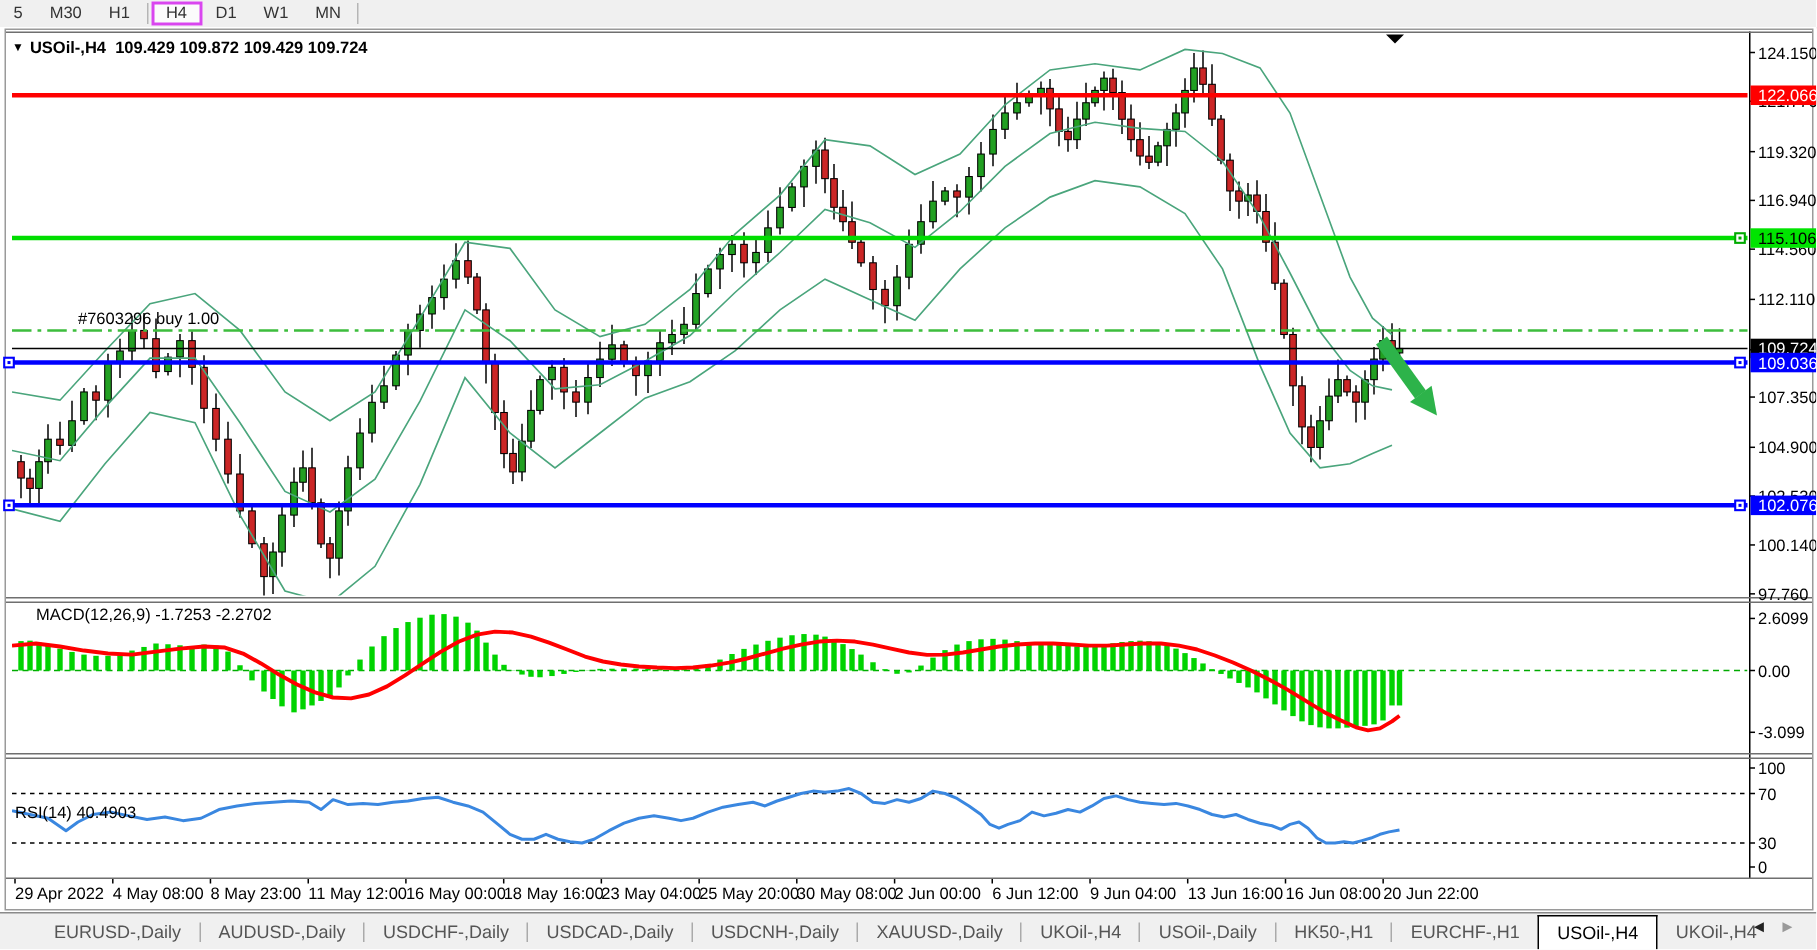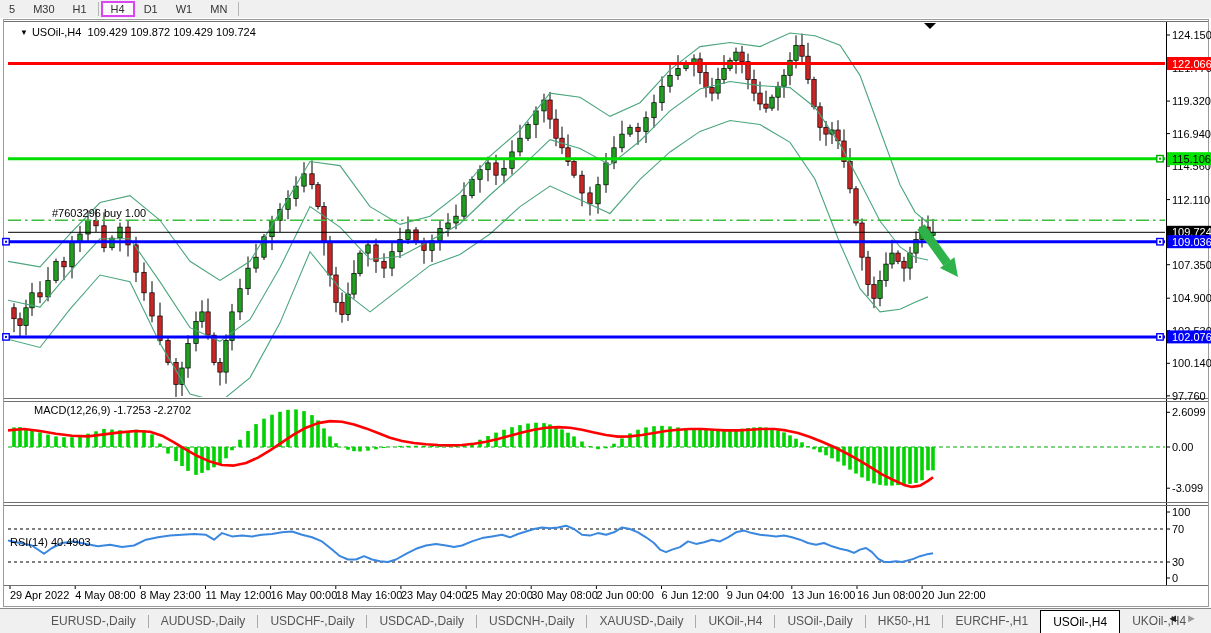--- a/index.html
+++ b/index.html
@@ -4,27 +4,27 @@
 <style>
   html,body{margin:0;padding:0;background:#fff;}
   #app{position:relative;width:1211px;height:633px;font-family:"Liberation Sans",sans-serif;overflow:hidden;background:#fff;}
   
   #toolbar{position:absolute;left:0;top:0;width:1211px;height:18px;background:#f0f0f0;border-bottom:1px solid #a0a0a0;display:flex;align-items:center;font-size:11px;color:#333;}
   .tb-item{padding:1px 9px;cursor:default;}
   .tb-item.active{background:#fbfbfb;border:2px solid #d946ef;padding:0 8px;}
   .tb-sep{width:1px;height:14px;background:#b5b5b5;margin:0 2px;}
   
   .ov{position:absolute;font-size:11px;color:#000;white-space:nowrap;}
-  #title-bar{left:20px;top:26px;}
+  #title-bar{left:8px;top:26px;font-weight:bold;}
   #title-bar .tri{display:inline-block;font-size:8px;vertical-align:1px;margin-right:4px;}
   #order-label{left:12px;top:207px;margin-left:40px;}
-  #macd-label{left:20px;top:404px;padding-left:14px;}
+  #macd-label{left:10px;top:404px;padding-left:14px;}
   #rsi-label{left:10px;top:536px;text-align:right;}
   
-  #tabbar{position:absolute;left:0;top:608px;width:1211px;height:25px;background:#f0f0f0;border-top:1px solid #8a8a8a;display:flex;align-items:stretch;font-size:12px;color:#555;padding-left:39px;box-sizing:border-box;}
+  #tabbar{position:absolute;left:0;top:608px;width:1211px;height:25px;background:#f0f0f0;border-top:1px solid #8a8a8a;display:flex;align-items:stretch;font-size:12px;color:#555;padding-left:24px;box-sizing:border-box;}
   .tab{display:flex;align-items:center;padding:0 12px;cursor:default;white-space:nowrap;}
   .tab.active{background:#ffffff;border:1px solid #000;border-bottom:none;color:#000;margin-top:1px;}
   .tab-sep{width:1px;height:13px;background:#aaa;align-self:center;}
   #tab-arrows{position:absolute;right:6px;top:612px;font-size:11px;color:#222;letter-spacing:8px;}
   #tab-arrows .dim{color:#999;}
   svg text{font-family:"Liberation Sans",sans-serif;}
 </style>
 </head>
 <body>
 

